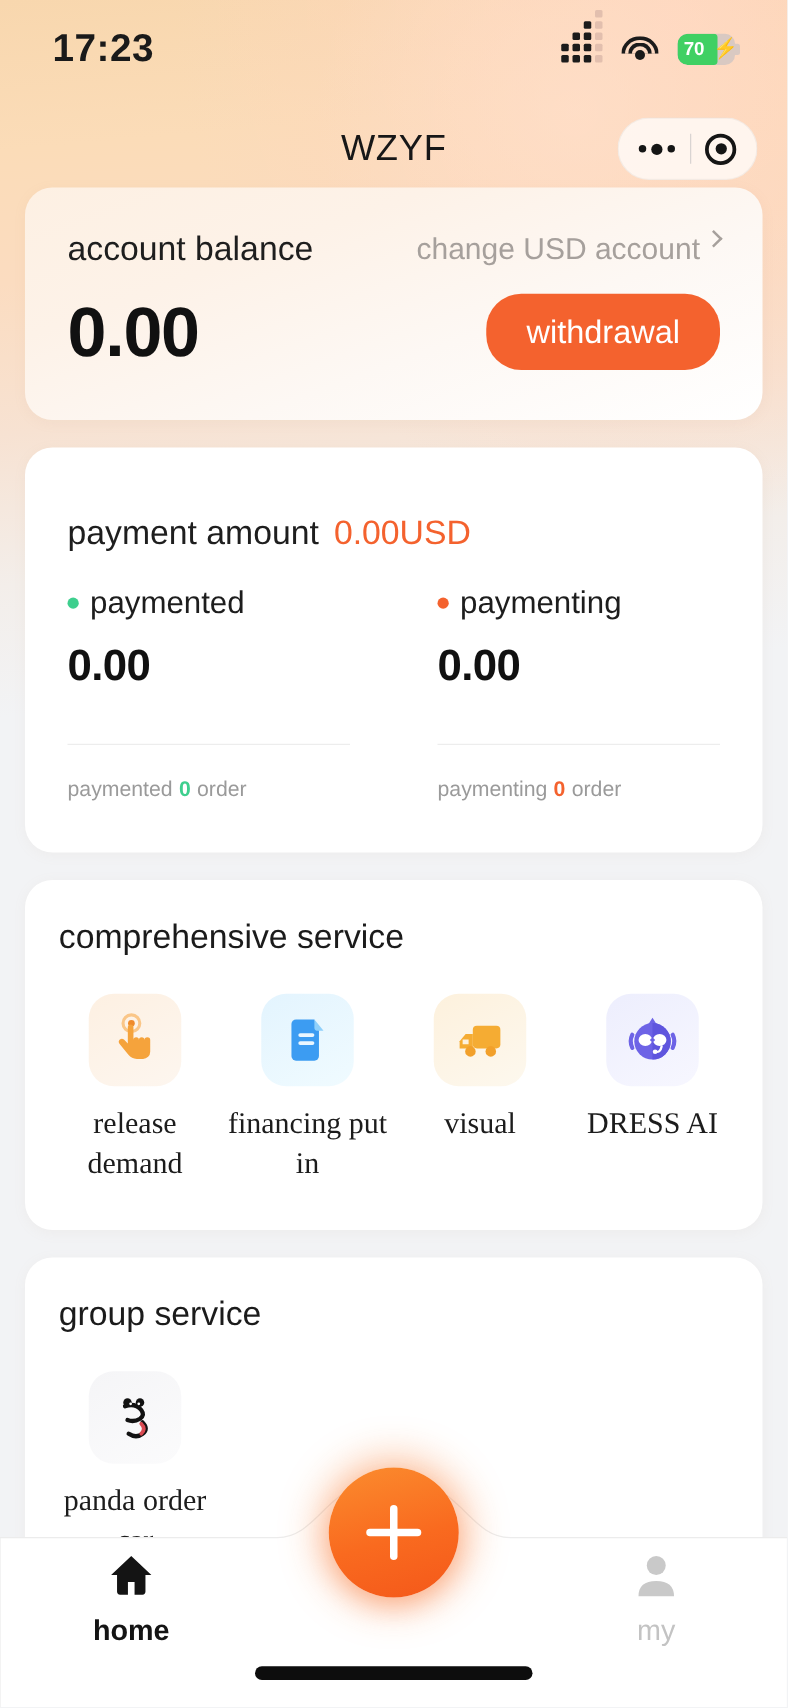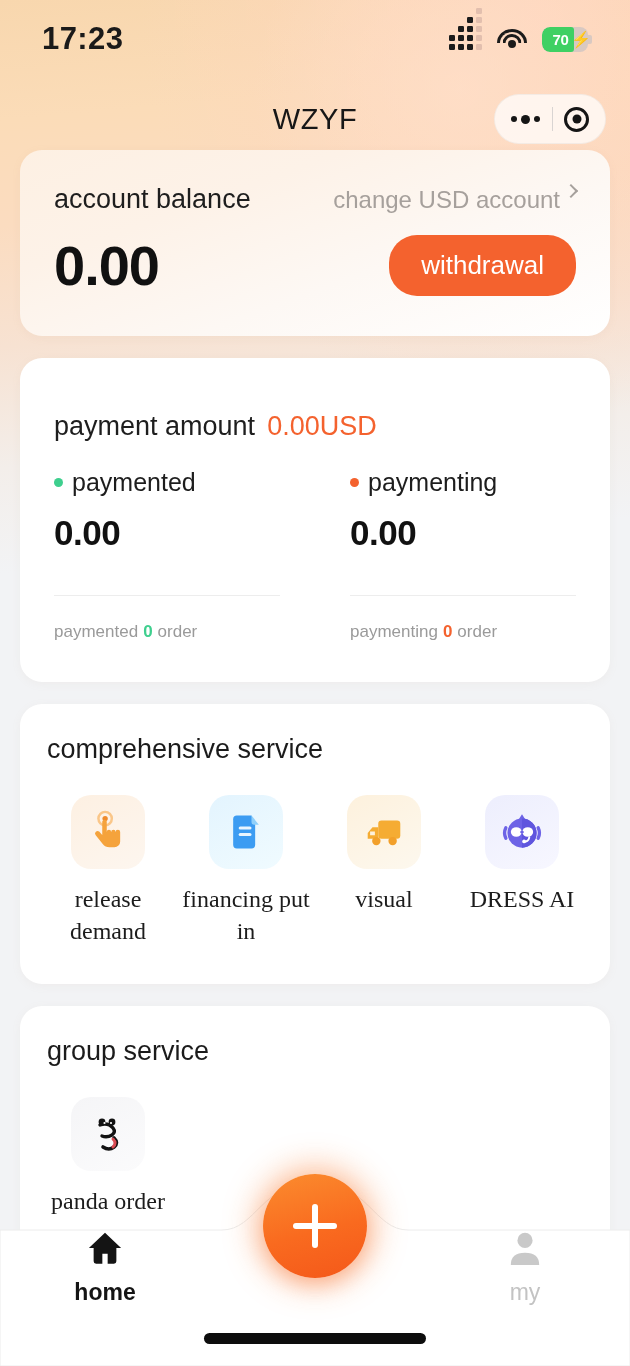--- a/index.html
+++ b/index.html
@@ -54,21 +54,21 @@
   .wifi .b{ width:19px; height:9px; top:6px; }
   .wifi .c{ width:8px; height:8px; top:12px; border-radius:50%; background:#1b1b1b; border:none; }
   .battery{ position:relative; width:50px; height:25px; }
   .batt-body{
     position:absolute; left:0; top:0; width:46px; height:25px;
     border-radius:8px; background:#d9c9c2; overflow:hidden;
   }
   .batt-fill{
     position:absolute; left:0; top:0; height:100%; width:70%;
     background:#3fd063; border-radius:8px 3px 3px 8px;
-    display:flex; align-items:center; justify-content:center;
+    display:flex; align-items:center; justify-content:flex-start;
   }
   .batt-num{
     font-size:15px; font-weight:700; color:#fff; margin-left:5px; letter-spacing:-.2px;
   }
   .bolt{
     position:absolute; left:29px; top:4px; font-size:16px; color:#fff; line-height:17px;
   }
   .batt-tip{
     position:absolute; right:0; top:8px; width:4px; height:9px;
     background:#d9c9c2; border-radius:0 2px 2px 0;
@@ -188,21 +188,21 @@
     box-shadow:0 -1px 8px rgba(180,150,130,0.05);
   }
 
   
   .tabbar{
     position:absolute; left:0; bottom:0; width:630px; height:170px; z-index:30;
   }
   .tab-shape{ position:absolute; left:0; top:0; width:630px; height:170px; }
   .tabs{
     position:absolute; left:0; top:34px; width:630px; height:100px;
-    display:flex; align-items:flex-start;
+    display:flex; align-items:center;
   }
   .tab{
     flex:1; display:flex; flex-direction:column;
     align-items:center; gap:13px; cursor:pointer;
   }
   .tab.spacer{ pointer-events:none; }
   .tab-label{ font-size:23px; }
   .tab.active .tab-label{ color:#141414; font-weight:700; }
   .tab.inactive .tab-label{ color:#c3c3c3; }
   .fab{

